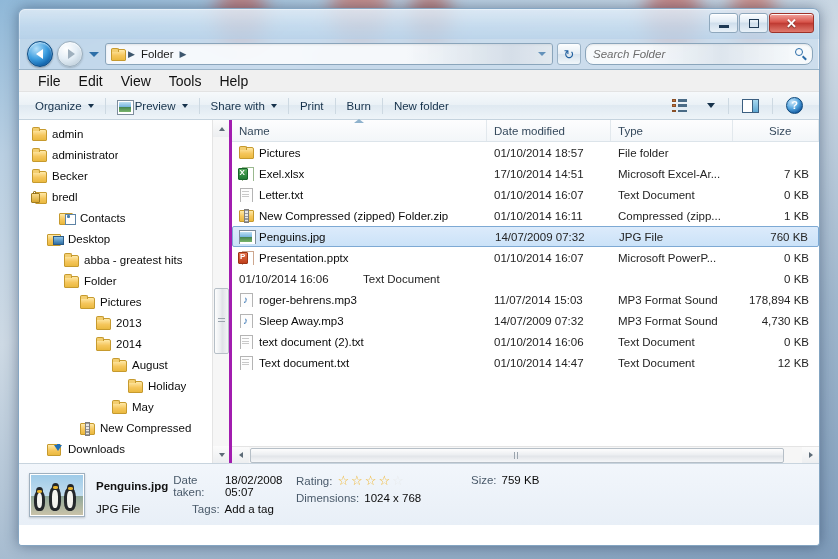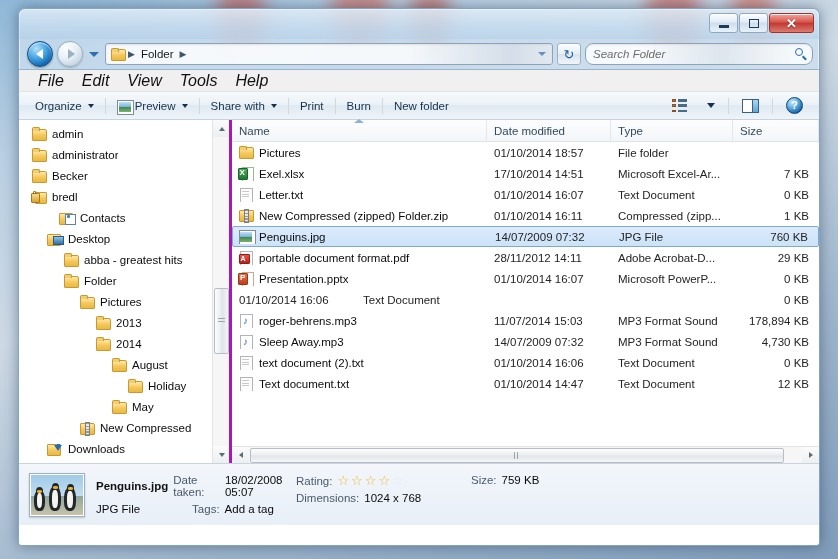--- a/index.html
+++ b/index.html
@@ -105,21 +105,21 @@
   #search-ph { font-size:11.5px; color:#6c6c6c; font-style:italic; flex:1; position:relative; }
   .mag { position:relative; width:13px;height:13px; flex:none;}
   .mag i { position:absolute; width:8px;height:8px;border:1.6px solid #2b6ca8;border-radius:50%; left:0; top:0;}
   .mag b { position:absolute; width:5px;height:1.7px;background:#2b6ca8; transform:rotate(45deg); left:7px; top:9px;}
 
   
   #client { background:#fff; border-top:1px solid #9bb4c8; height:477px; position:relative; }
 
   
   #menubar { height:22px; background:#f0f0f0; border-bottom:1px solid #e3e3e3; display:flex; align-items:center; padding-left:10px; gap:0; }
-  .menu-item { font-size:16px; color:#111; padding:2px 9px;font-style:italic; }
+  .menu-item { font-size:14px; color:#111; padding:2px 9px; }
 
   
   #cmdbar {
     height:28px;
     background: linear-gradient(180deg,#f6f9fb 0%, #eaf1f6 48%, #dfe9f1 49%, #eef4f8 100%);
     border-bottom:1px solid #c5d3de; display:flex; align-items:center; padding:0 6px 0 8px; gap:0;
   }
   .cmd { display:flex; align-items:center; gap:4px; font-size:11.5px; color:#16324b; padding:3px 8px; border-radius:3px; }
   .cmd .c-caret { width:0;height:0;border-left:3.5px solid transparent;border-right:3.5px solid transparent;border-top:4px solid #16324b; margin-left:2px;}
   .sep-v { width:1px; height:16px; background:#cdd9e2; margin:0 3px;}
@@ -198,21 +198,21 @@
   }
   .grip { width:7px; height:6px; background:repeating-linear-gradient(180deg,#9aa4ad 0 1px,transparent 1px 3px);}
 
   
   #listpane { flex:1; position:relative; background:#fff; display:flex; flex-direction:column; }
   #colhdr { height:22px; background:linear-gradient(180deg,#fdfdfe,#f3f6f9); border-bottom:1px solid #dce4ea; display:flex; position:relative; flex:none;}
   .col { font-size:11.5px; color:#35495c; display:flex; align-items:center; padding-left:7px; border-right:1px solid #e2e8ed; position:relative;}
   .col.c-name { width:255px; }
   .col.c-date { width:124px; }
   .col.c-type { width:122px; }
-  .col.c-size { flex:1; }
+  .col.c-size { flex:1;margin-left:29px; }
   .sortmark { position:absolute; left:122px; top:-1px; width:0;height:0;
     border-left:5px solid transparent;border-right:5px solid transparent;border-bottom:4px solid #8fb2cd;}
   #rows { flex:1; overflow:hidden; }
   .frow { height:21px; display:flex; align-items:center; font-size:11.5px; color:#0b0b0b; }
   .frow.sel { background:linear-gradient(180deg,#dcebfb,#cbe2f8); border:1px solid #7da9d4; border-radius:2px; height:21px;}
   .cell { padding-left:7px; overflow:hidden; white-space:nowrap; text-overflow:ellipsis;}
   .cell.nm { width:255px; display:flex; align-items:center; gap:5px; padding-left:6px;}
   .cell.dt { width:124px; color:#242424;}
   .cell.tp { width:122px; color:#242424;}
   .cell.sz { flex:1; text-align:right; padding-right:10px; color:#242424;}
@@ -560,31 +560,20 @@
               <div class="cell nm">
                 <span class="ic ic-img"></span>
                 <span>Penguins.jpg</span>
               </div>
               <div class="cell dt">14/07/2009 07:32</div>
               <div class="cell tp">JPG File</div>
               <div class="cell sz">760 KB</div>
             </div>
             <div class="frow">
               <div class="cell nm">
-                <span class="ic ic-pdf">
-                  <span class="pdf-a">A</span>
-                </span>
-                <span>portable document format.pdf</span>
-              </div>
-              <div class="cell dt">28/11/2012 14:11</div>
-              <div class="cell tp">Adobe Acrobat-D...</div>
-              <div class="cell sz">29 KB</div>
-            </div>
-            <div class="frow">
-              <div class="cell nm">
                 <span class="ic ic-ppt">
                   <span class="ppt-p">P</span>
                 </span>
                 <span>Presentation.pptx</span>
               </div>
               <div class="cell dt">01/10/2014 16:07</div>
               <div class="cell tp">Microsoft PowerP...</div>
               <div class="cell sz">0 KB</div>
             </div>
             <div class="frow">

